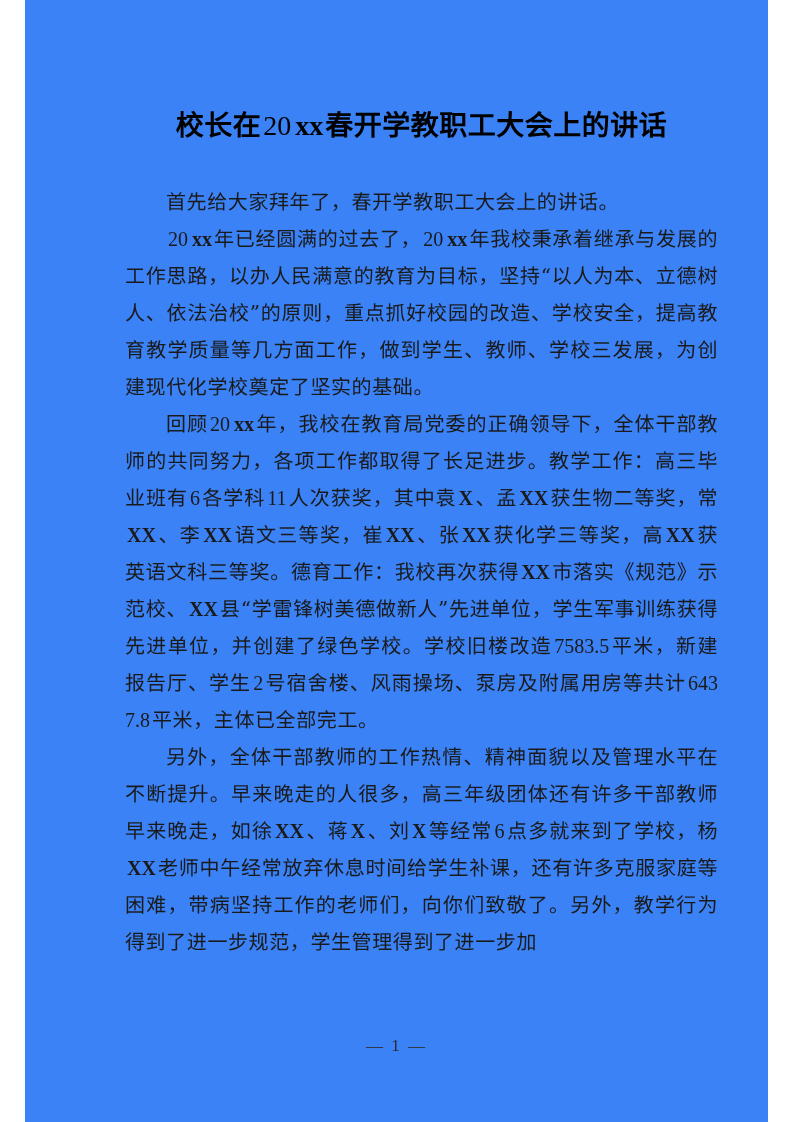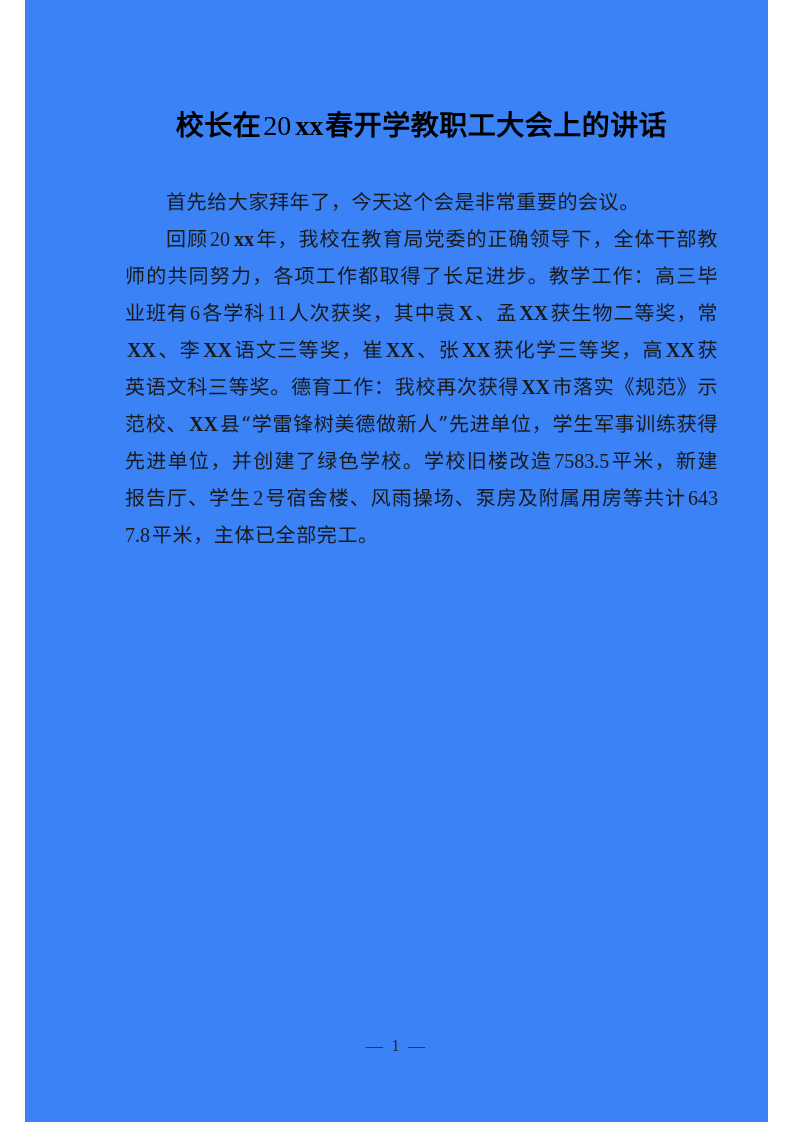--- a/index.html
+++ b/index.html
@@ -99,24 +99,26 @@
 
 <div class="page">
 
   <div class="content">
 
     <h1 class="doc-title">校长在<span class="lat-num">20</span><span class="lat">xx</span>春开学教职工大会上的讲话</h1>
 
     <div class="body-block">
 
 
-      <p class="para indent">首先给大家拜年了，今天这个会是非常重要的会议。</p>
+      <p class="para indent">首先给大家拜年了，春开学教职工大会上的讲话。</p>
 
+      <p class="para indent"><span class="lat-num">20</span><span class="lat">xx</span>年已经圆满的过去了，<span class="lat-num">20</span><span class="lat">xx</span>年我校秉承着继承与发展的工作思路，以办人民满意的教育为目标，坚持“以人为本、立德树人、依法治校”的原则，重点抓好校园的改造、学校安全，提高教育教学质量等几方面工作，做到学生、教师、学校三发展，为创建现代化学校奠定了坚实的基础。</p>
 
       <p class="para indent">回顾<span class="lat-num">20</span><span class="lat">xx</span>年，我校在教育局党委的正确领导下，全体干部教师的共同努力，各项工作都取得了长足进步。教学工作：高三毕业班有<span class="lat-num">6</span>各学科<span class="lat-num">11</span>人次获奖，其中袁<span class="lat">X</span>、孟<span class="lat">XX</span>获生物二等奖，常<span class="lat">XX</span>、李<span class="lat">XX</span>语文三等奖，崔<span class="lat">XX</span>、张<span class="lat">XX</span>获化学三等奖，高<span class="lat">XX</span>获英语文科三等奖。德育工作：我校再次获得<span class="lat">XX</span>市落实《规范》示范校、<span class="lat">XX</span>县“学雷锋树美德做新人”先进单位，学生军事训练获得先进单位，并创建了绿色学校。学校旧楼改造<span class="lat-num">7583.5</span>平米，新建报告厅、学生<span class="lat-num">2</span>号宿舍楼、风雨操场、泵房及附属用房等共计<span class="lat-num">6437.8</span>平米，主体已全部完工。</p>
 
+      <p class="para indent">另外，全体干部教师的工作热情、精神面貌以及管理水平在不断提升。早来晚走的人很多，高三年级团体还有许多干部教师早来晚走，如徐<span class="lat">XX</span>、蒋<span class="lat">X</span>、刘<span class="lat">X</span>等经常<span class="lat-num">6</span>点多就来到了学校，杨<span class="lat">XX</span>老师中午经常放弃休息时间给学生补课，还有许多克服家庭等困难，带病坚持工作的老师们，向你们致敬了。另外，教学行为得到了进一步规范，学生管理得到了进一步加</p>
 
     </div>
   </div>
 
   <div class="page-footer">— 1 —</div>
 
 </div>
 
 </body></html>

